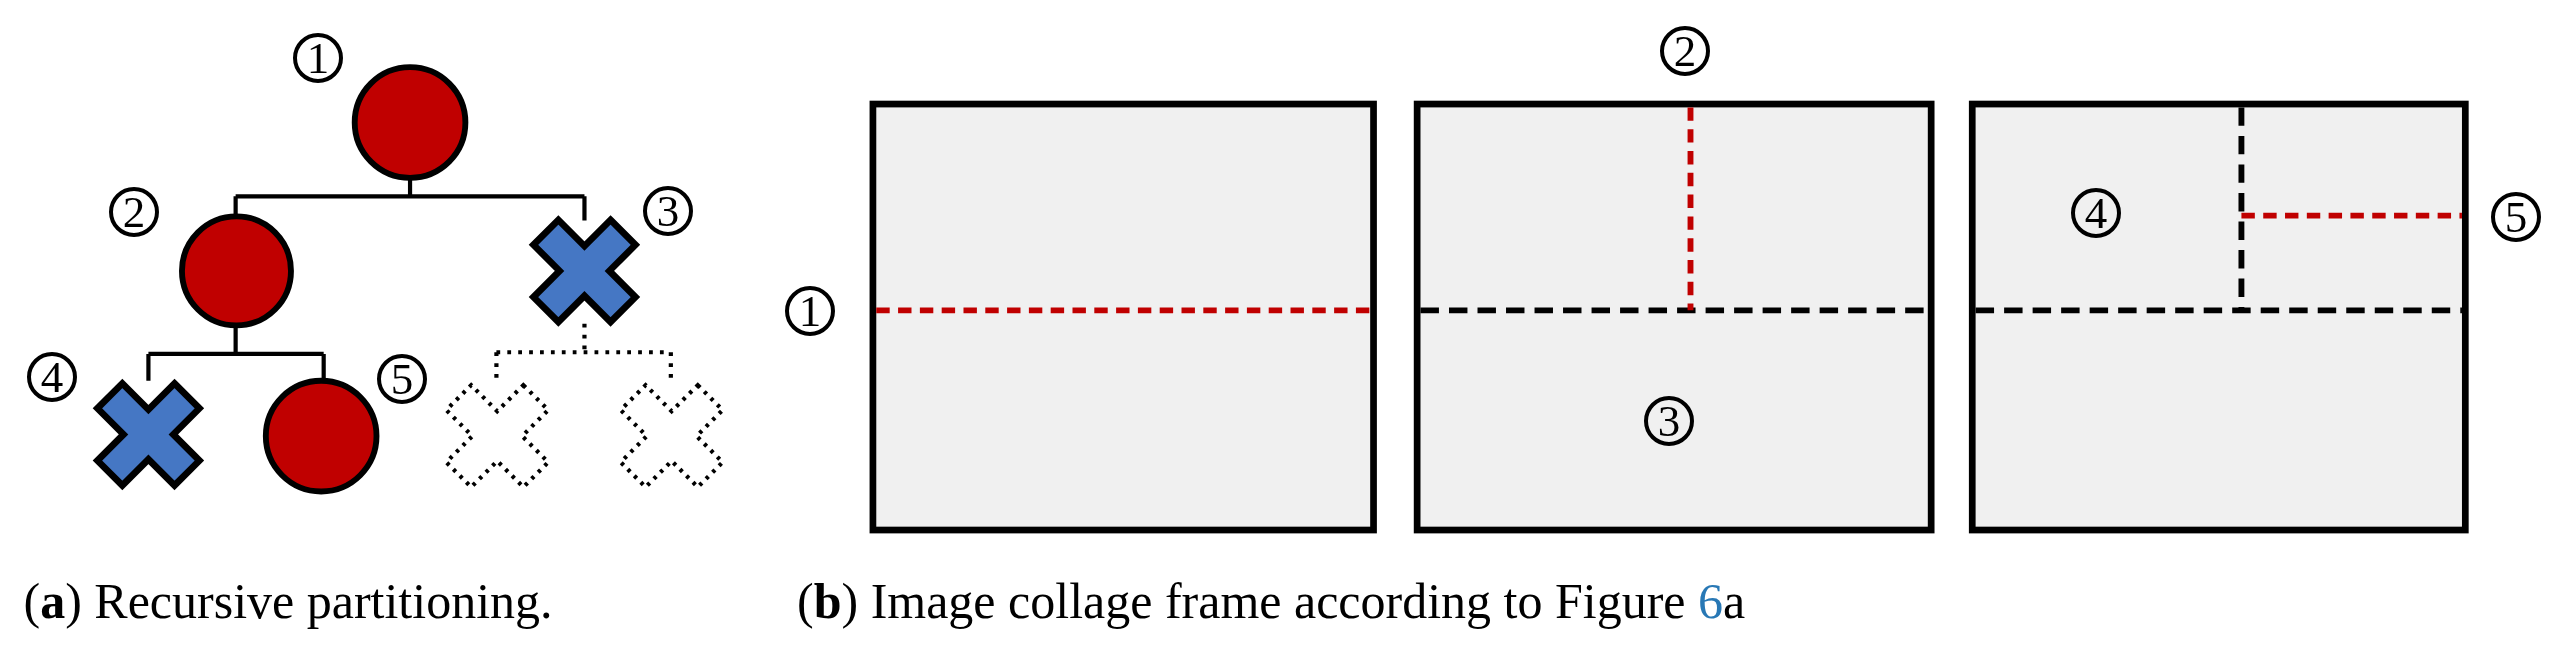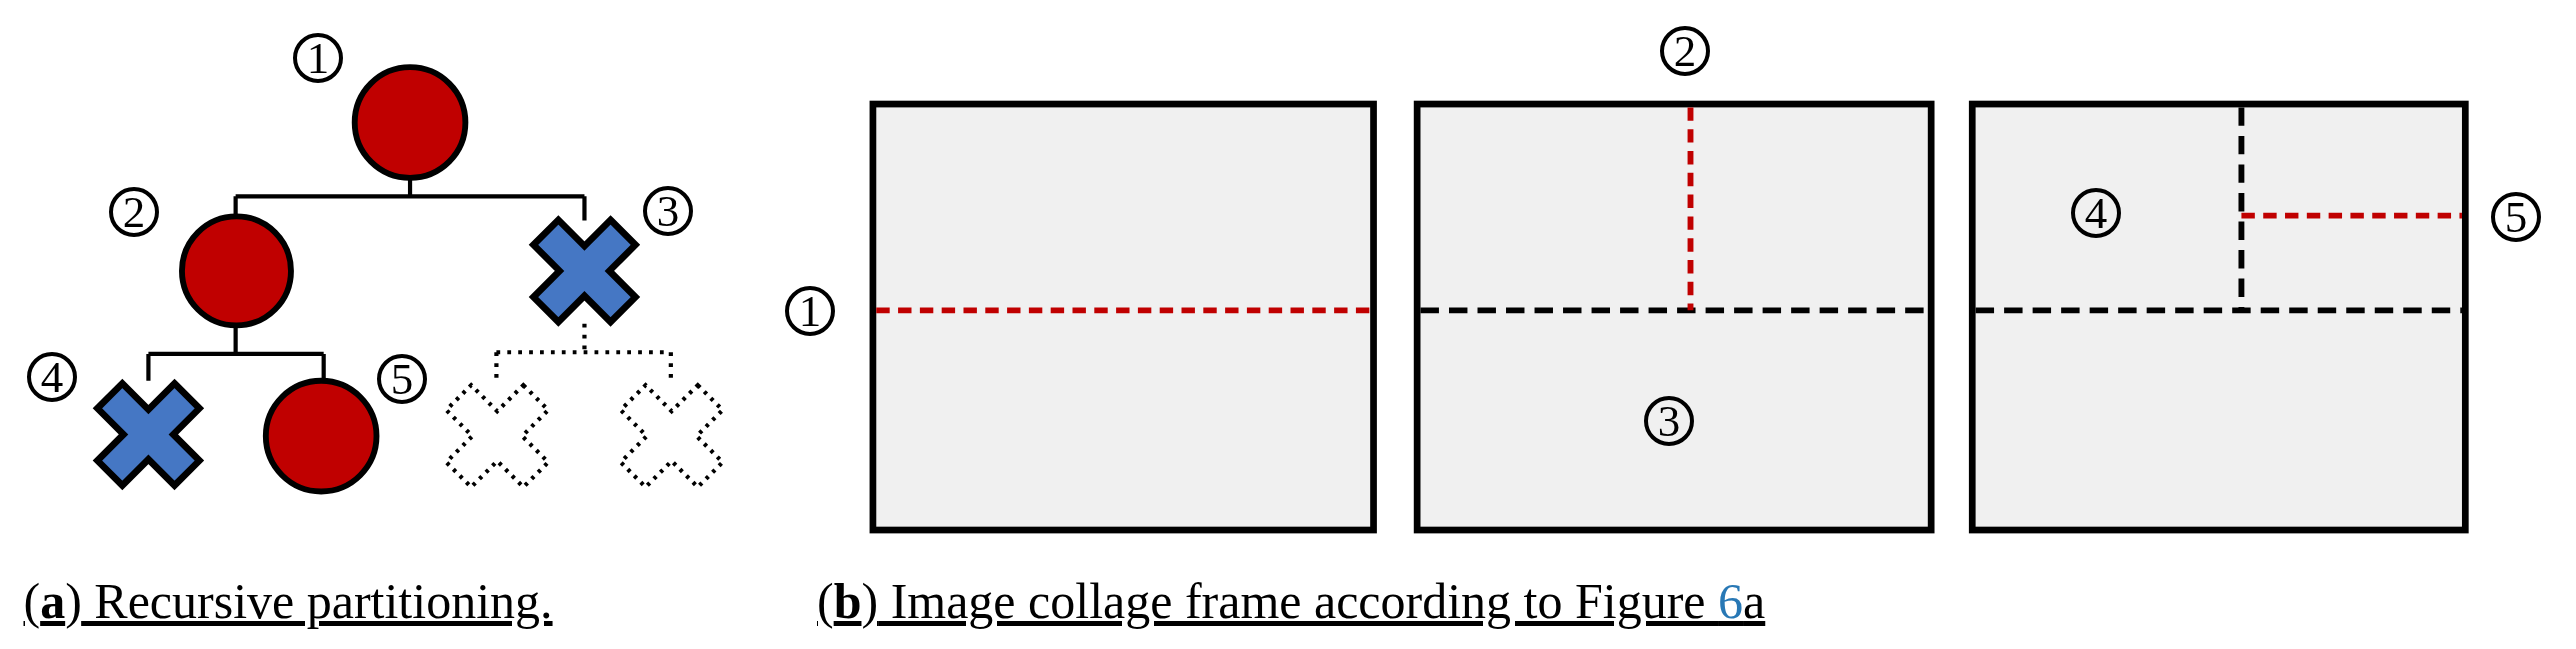--- a/index.html
+++ b/index.html
@@ -43,21 +43,20 @@
     background:transparent;
   }
 
   
   .caption{
     position:absolute;
     top:572px;
     font-size:50px;
     color:#000;
     white-space:nowrap;
-    text-decoration:underline;
   }
   .caption b{font-weight:bold;}
   .figlink{color:var(--link);text-decoration:none;cursor:pointer;}
 </style>
 </head>
 <body>
 
 <div class="figure">
 
   <svg width="2576" height="650" viewBox="0 0 3072 775">
@@ -131,18 +130,18 @@
       <span>4</span>
     </div>
   <div class="num-badge" style="left:2491px;top:192px;">
       <span>5</span>
     </div>
 
   <div class="caption" style="left:23.5px;">
     <span>(</span><b>a</b><span>)</span><span> Recursive partitioning.</span>
   </div>
 
-  <div class="caption" style="left:797px;margin-left:20px;">
+  <div class="caption" style="left:797px;">
     <span>(</span><b>b</b><span>)</span><span> Image collage frame according to Figure </span><span class="figlink">6</span><span>a</span>
   </div>
 
 </div>
 
 
 </body></html>

